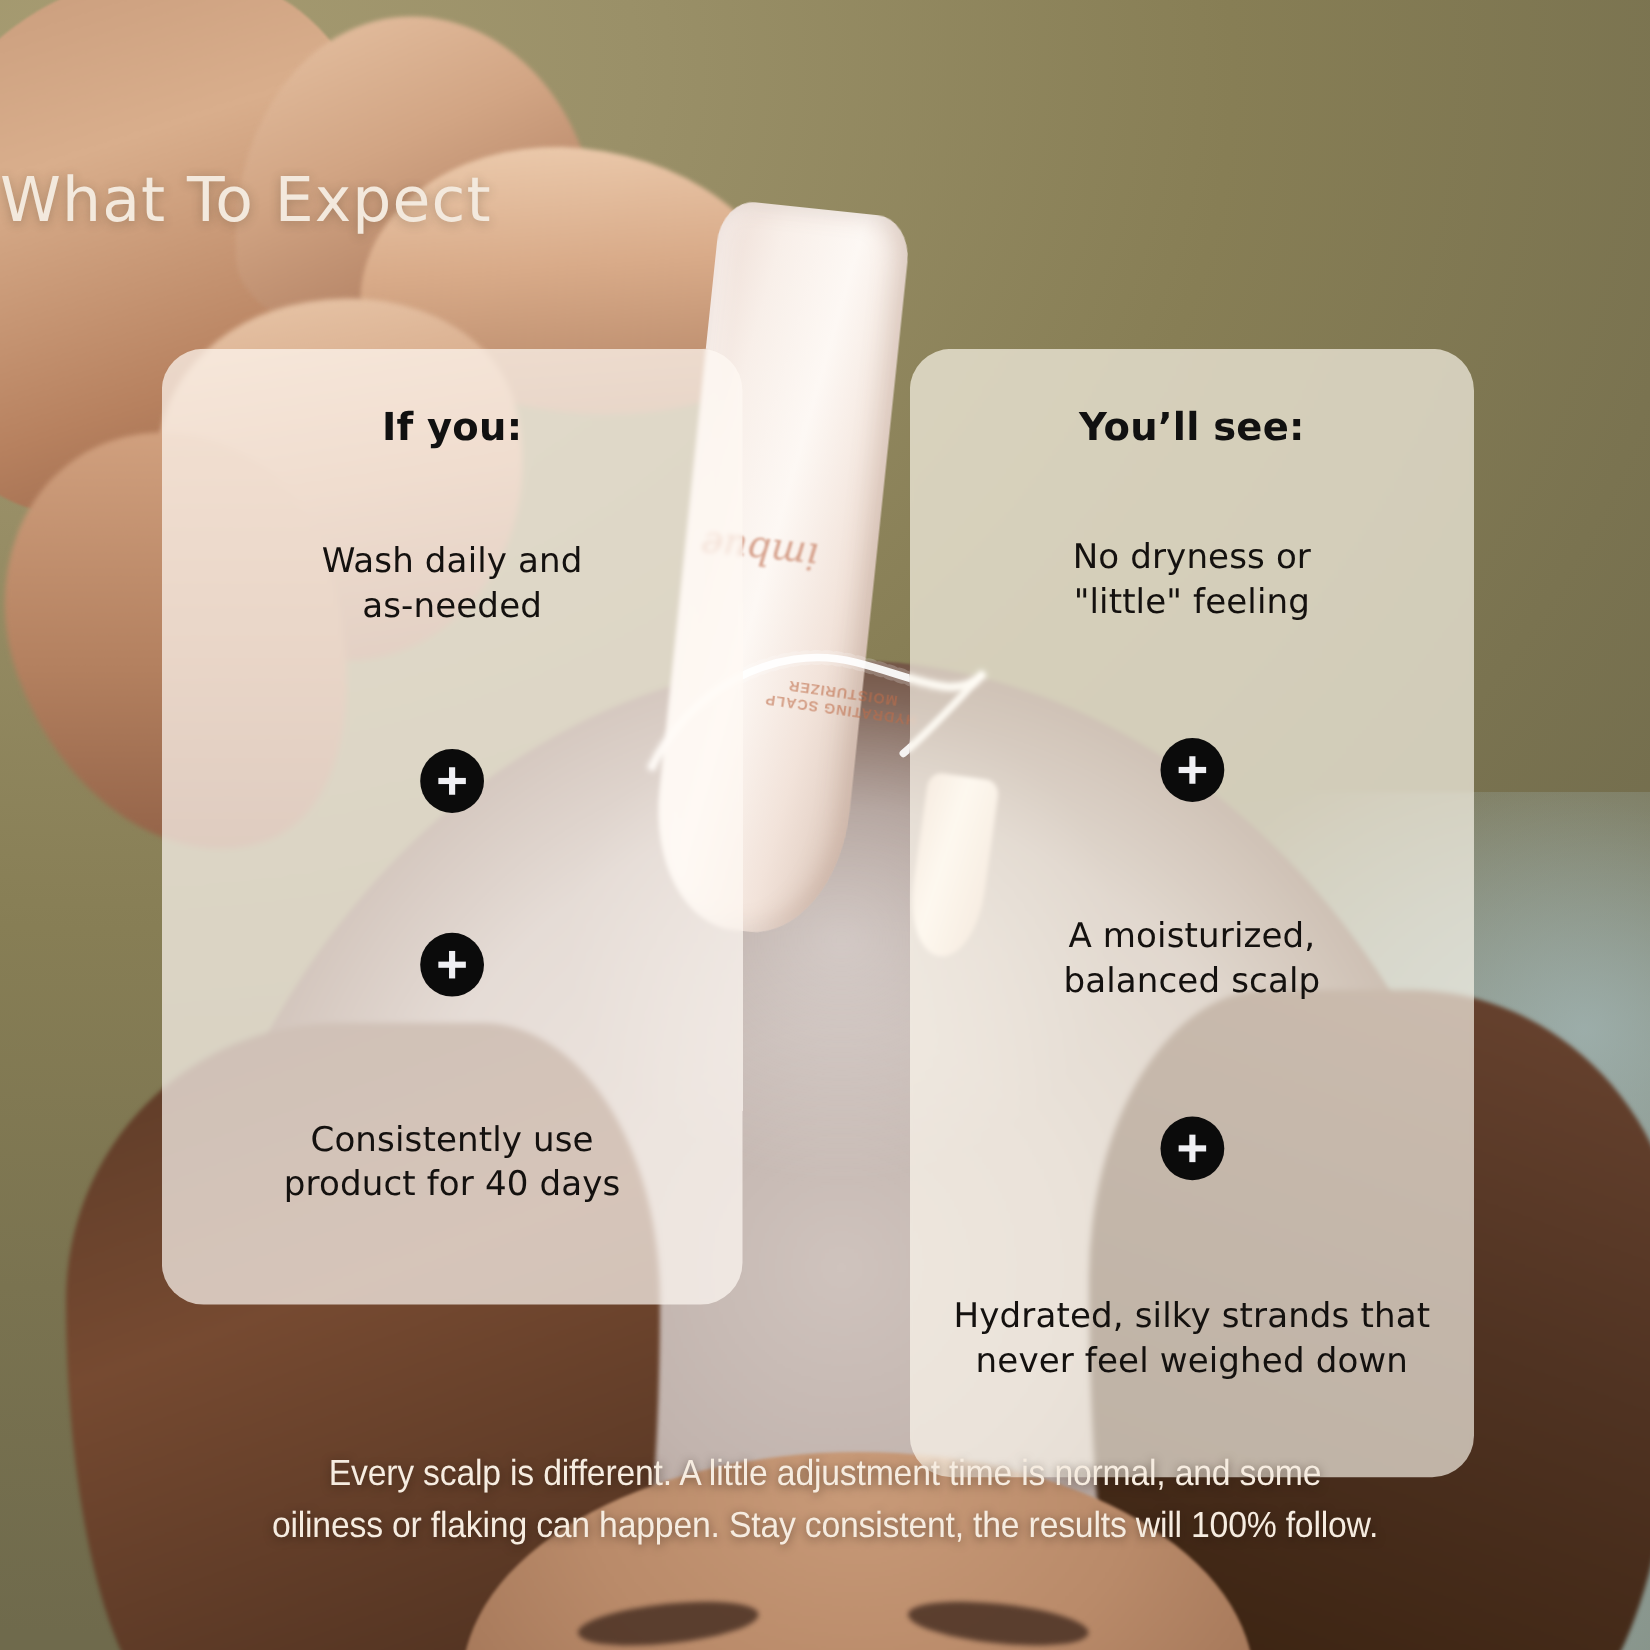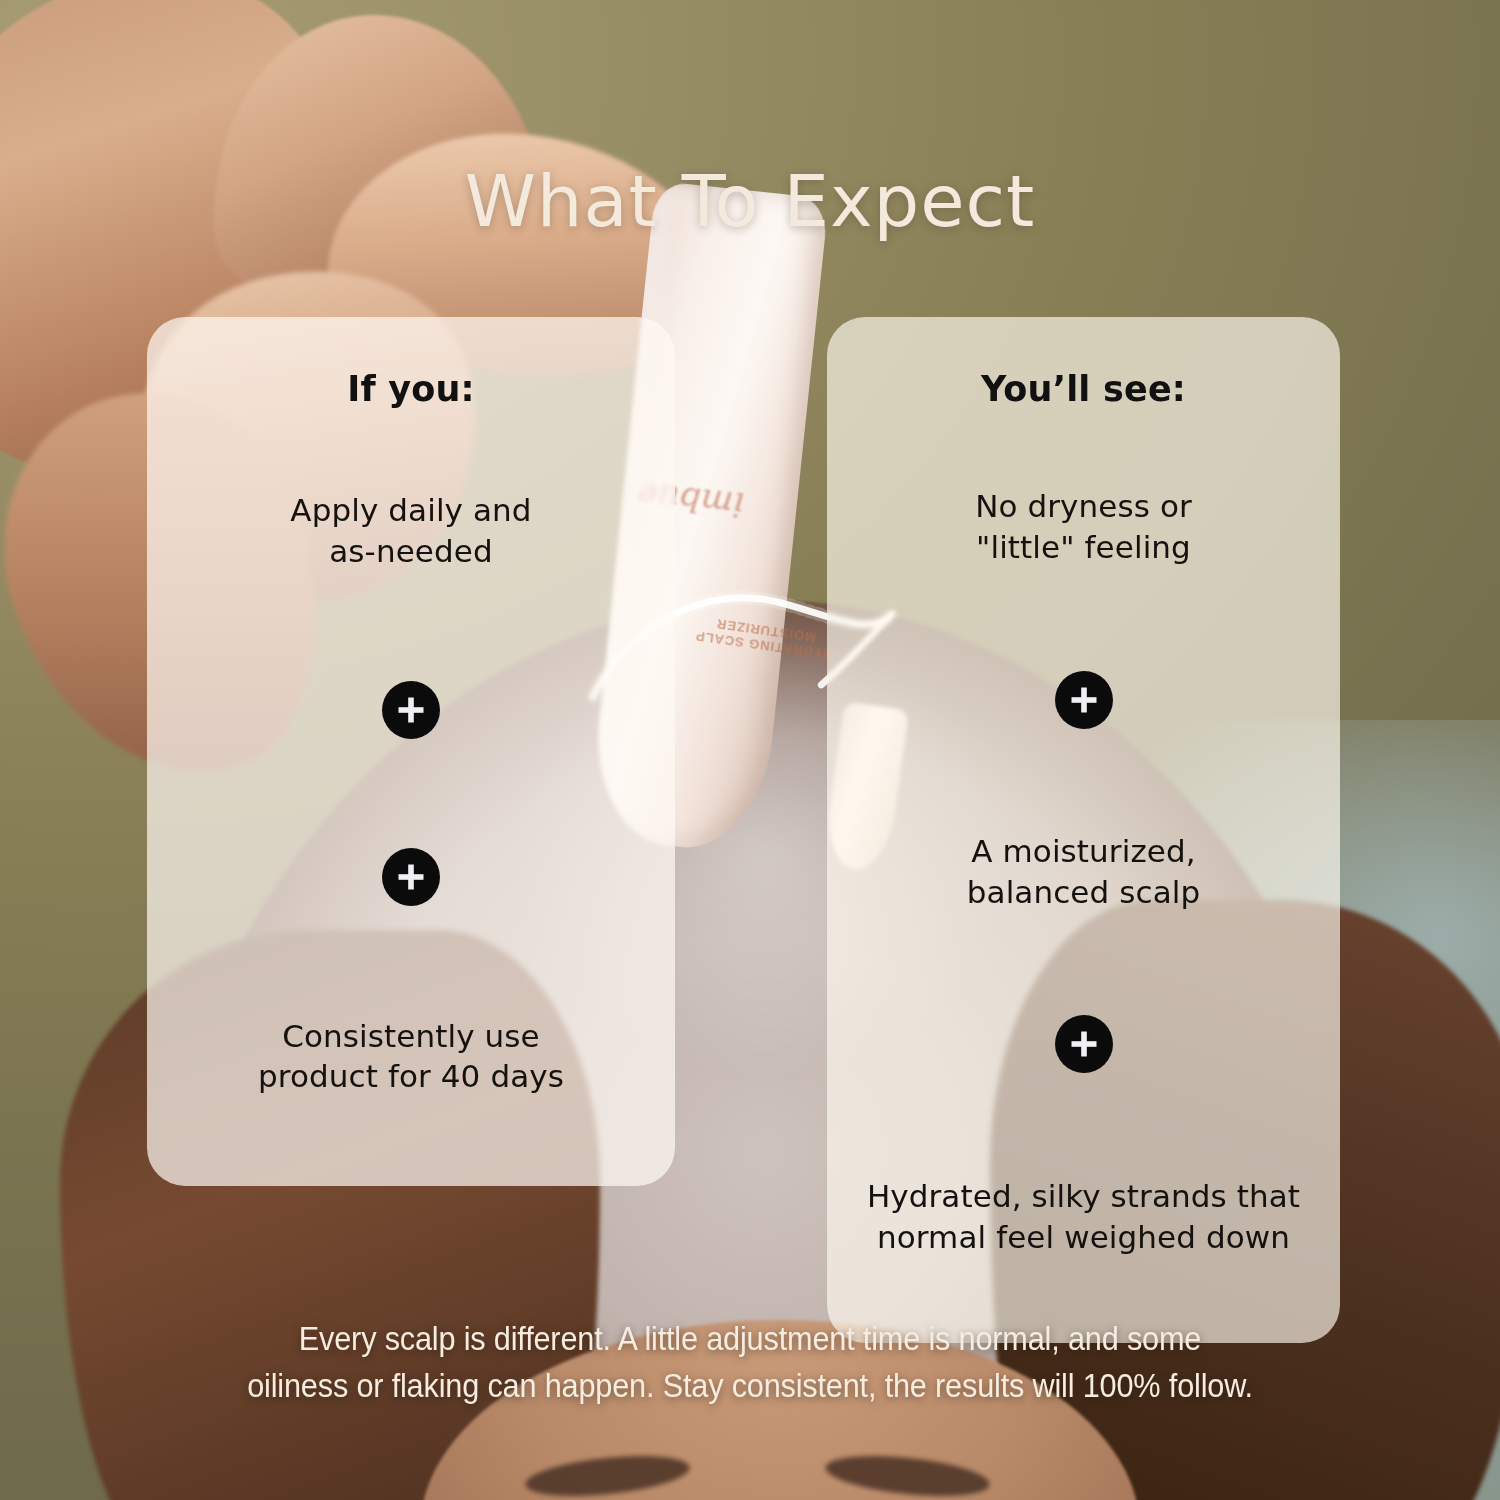--- a/index.html
+++ b/index.html
@@ -245,22 +245,22 @@
     background: radial-gradient(ellipse at 50% 50%, rgba(255,255,255,.38) 0%, rgba(255,255,255,0) 70%);
     filter: blur(6px);
   }
 
   
   .title {
     position: absolute;
     left: 0;
     top: 117px;
     width: 100%;
-    text-align: center;
-    font-size: 72px;
+    text-align: left;
+    font-size: 56px;
     line-height: 1;
     letter-spacing: 1px;
     font-weight: 400;
     color: #f3e9dd;
     text-shadow: 0 2px 10px rgba(60,50,30,.30);
     font-family: "DejaVu Sans", sans-serif;
   }
 
   
   .card {
@@ -378,21 +378,21 @@
     <path d="M8 188 C 40 120, 120 72, 196 92 C 252 106, 288 128, 312 104" fill="none" stroke="#ffffff" stroke-width="7" stroke-linecap="round" opacity="0.92"></path>
     <path d="M8 188 C 40 120, 120 72, 196 92 C 252 106, 288 128, 312 104" fill="none" stroke="#ffffff" stroke-width="14" stroke-linecap="round" opacity="0.22" stroke-dasharray="3 7"></path>
     <path d="M312 104 C 296 120, 268 152, 240 176" fill="none" stroke="#ffffff" stroke-width="7" stroke-linecap="round" opacity="0.9"></path>
   </svg>
 
   <h1 class="title">What To Expect</h1>
 
   <section class="card card-left">
     <div class="card-head">If you:</div>
     <div class="card-body">
-      <div class="step-text">Apply daily and
+      <div class="step-text">Wash daily and
 as-needed</div>
       <div class="plus">
         <svg width="30" height="30" viewBox="0 0 30 30" aria-hidden="true">
           <rect x="12.2" y="2.5" width="5.6" height="25" fill="#f0f0f4"></rect>
           <rect x="2.5" y="12.2" width="25" height="5.6" fill="#f0f0f4"></rect>
         </svg>
       </div>
       <div class="plus">
         <svg width="30" height="30" viewBox="0 0 30 30" aria-hidden="true">
           <rect x="12.2" y="2.5" width="5.6" height="25" fill="#f0f0f4"></rect>
@@ -417,20 +417,20 @@
       </div>
       <div class="step-text">A moisturized,
 balanced scalp</div>
       <div class="plus">
         <svg width="30" height="30" viewBox="0 0 30 30" aria-hidden="true">
           <rect x="12.2" y="2.5" width="5.6" height="25" fill="#f0f0f4"></rect>
           <rect x="2.5" y="12.2" width="25" height="5.6" fill="#f0f0f4"></rect>
         </svg>
       </div>
       <div class="step-text">Hydrated, silky strands that
-normal feel weighed down</div>
+never feel weighed down</div>
     </div>
   </section>
 
   <p class="footer">Every scalp is different. A little adjustment time is normal, and some
 oiliness or flaking can happen. Stay consistent, the results will 100% follow.</p>
 
 </div>
 
 </body></html>

